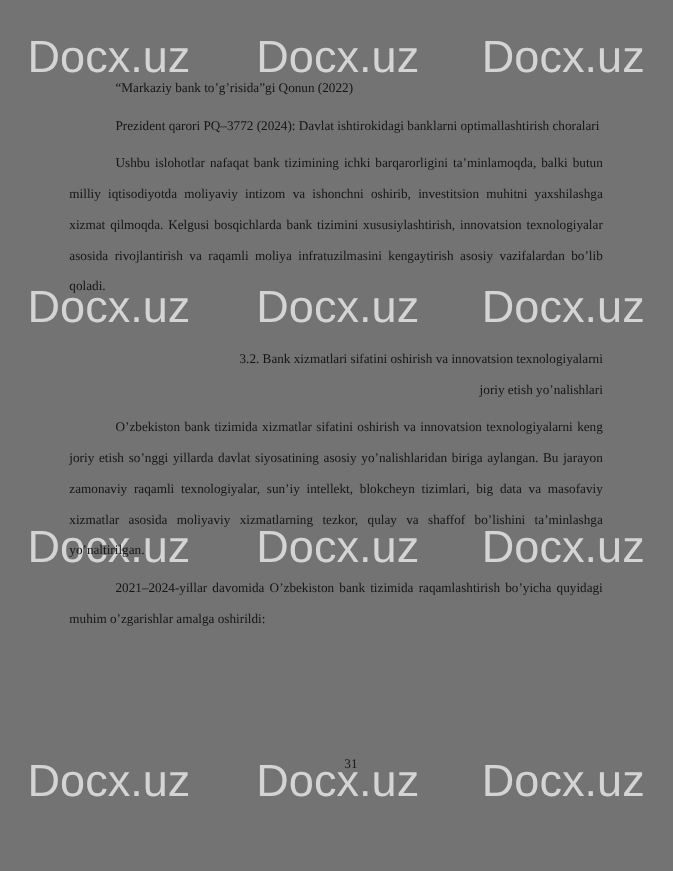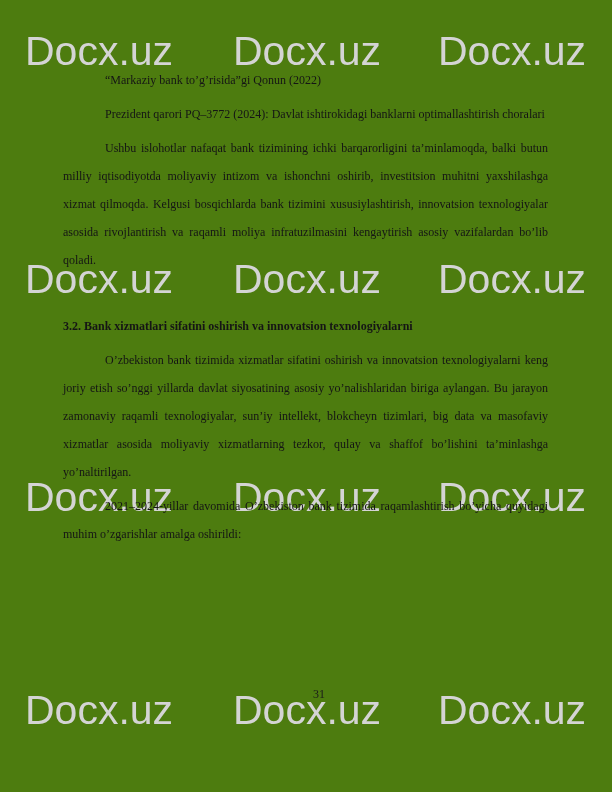--- a/index.html
+++ b/index.html
@@ -1,21 +1,21 @@
 <!DOCTYPE html>
 <html><head>
 <meta charset="utf-8">
 <style>
   html, body { margin: 0; padding: 0; background: #e8e8e8; }
   .page {
     position: relative;
     width: 612px;
     height: 792px;
     margin: 0 auto;
-    background: #4d7c0f;
+    background: #737373;
     overflow: hidden;
     font-family: "Liberation Serif", serif;
     color: #151515;
   }
   
   .watermark-layer {
     position: absolute;
     inset: 0;
     z-index: 0;
     pointer-events: none;
@@ -45,22 +45,22 @@
     font-size: 12px;
     line-height: 28px;
     text-align: justify;
   }
   .content p {
     margin: 0 0 6px 0;
     text-indent: 42px;
   }
   .heading {
     margin: 38px 0 6px 0;
-    font-weight: bold;
-    text-align: left;
+    font-weight: normal;
+    text-align: right;
     text-indent: 0;
   }
   .heading .hline {
     display: block;
     white-space: nowrap;
   }
   .pageno {
     position: absolute;
     z-index: 1;
     left: 298px;
@@ -91,20 +91,21 @@
     <span class="wm r4 c2" style="color: rgb(212, 212, 212);">Docx.uz</span>
     <span class="wm r4 c3" style="color: rgb(212, 212, 212);">Docx.uz</span>
   </div>
 
   <div class="content">
     <p>“Markaziy bank to’g’risida”gi Qonun (2022)</p>
     <p>Prezident qarori PQ–3772 (2024): Davlat ishtirokidagi banklarni optimallashtirish choralari</p>
     <p>Ushbu islohotlar nafaqat bank tizimining ichki barqarorligini ta’minlamoqda, balki butun milliy iqtisodiyotda moliyaviy intizom va ishonchni oshirib, investitsion muhitni yaxshilashga xizmat qilmoqda. Kelgusi bosqichlarda bank tizimini xususiylashtirish, innovatsion texnologiyalar asosida rivojlantirish va raqamli moliya infratuzilmasini kengaytirish asosiy vazifalardan bo’lib qoladi.</p>
     <div class="heading">
       <span class="hline">3.2. Bank xizmatlari sifatini oshirish va innovatsion texnologiyalarni</span>
+      <span class="hline">joriy etish yo’nalishlari</span>
     </div>
     <p>O’zbekiston bank tizimida xizmatlar sifatini oshirish va innovatsion texnologiyalarni keng joriy etish so’nggi yillarda davlat siyosatining asosiy yo’nalishlaridan biriga aylangan. Bu jarayon zamonaviy raqamli texnologiyalar, sun’iy intellekt, blokcheyn tizimlari, big data va masofaviy xizmatlar asosida moliyaviy xizmatlarning tezkor, qulay va shaffof bo’lishini ta’minlashga yo’naltirilgan.</p>
     <p>2021–2024-yillar davomida O’zbekiston bank tizimida raqamlashtirish bo’yicha quyidagi muhim o’zgarishlar amalga oshirildi:</p>
   </div>
 
   <div class="pageno">31</div>
 
 </div>
 
 </body></html>

